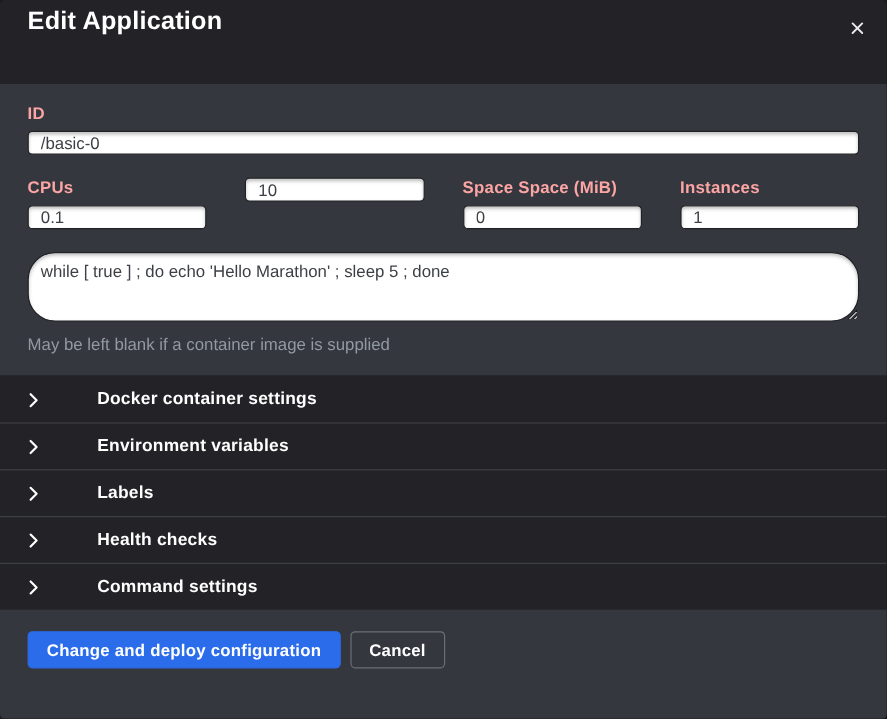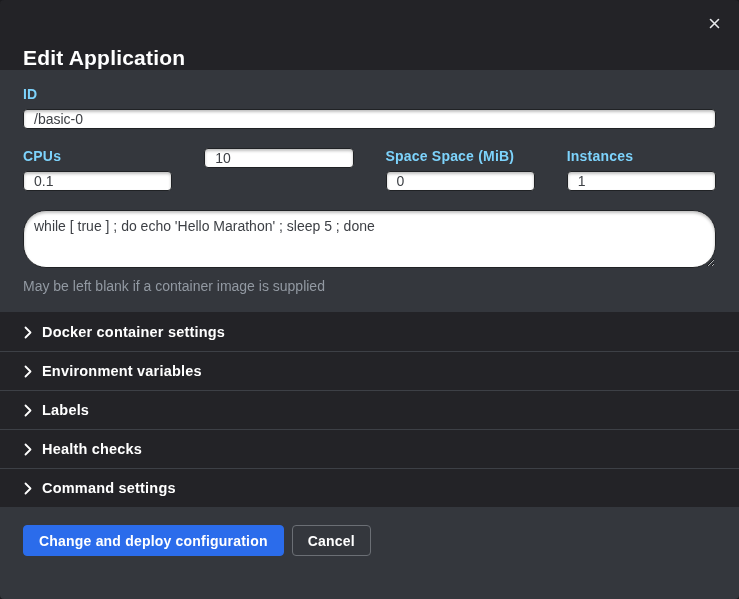--- a/index.html
+++ b/index.html
@@ -15,21 +15,21 @@
     overflow: hidden;
     display: flex;
     flex-direction: column;
   }
   
   .modal-header {
     background: #232327;
     height: 70px;
     flex: 0 0 70px;
     display: flex;
-    align-items: flex-end;
+    align-items: flex-start;
     padding: 6px 23px 0 23px;
     position: relative;
   }
   .modal-title {
     color: #ffffff;
     font-size: 21px;
     font-weight: 700;
     letter-spacing: .2px;
   }
   .close-btn {
@@ -45,21 +45,21 @@
   
   .form-body {
     background: #34373d;
     padding: 16px 23px 6px 23px;
     flex: 0 0 auto;
   }
   .form-group { margin-bottom: 19px; }
   .form-group:last-child { margin-bottom: 12px; }
   label.field-label {
     display: block;
-    color: #7dd3fc;
+    color: #fca5a5;
     font-size: 14px;
     font-weight: 700;
     margin-bottom: 7px;
     letter-spacing: .2px;
   }
   input.text-input, textarea.text-area {
     width: 100%;
     background: #ffffff;
     border: 1px solid #202225;
     border-radius: 4px;
@@ -92,20 +92,21 @@
   .accordion {
     background: #232327;
     flex: 0 0 auto;
   }
   .accordion-row {
     height: 39px;
     display: flex;
     align-items: center;
     padding: 0 23px;
     cursor: pointer;
+    gap: 39px;
   }
   .accordion-row + .accordion-row { border-top: 1px solid #3d4046; }
   .chevron {
     display: inline-flex;
     margin-right: 9px;
     margin-top: 1px;
   }
   .accordion-label {
     color: #ffffff;
     font-size: 14.5px;

